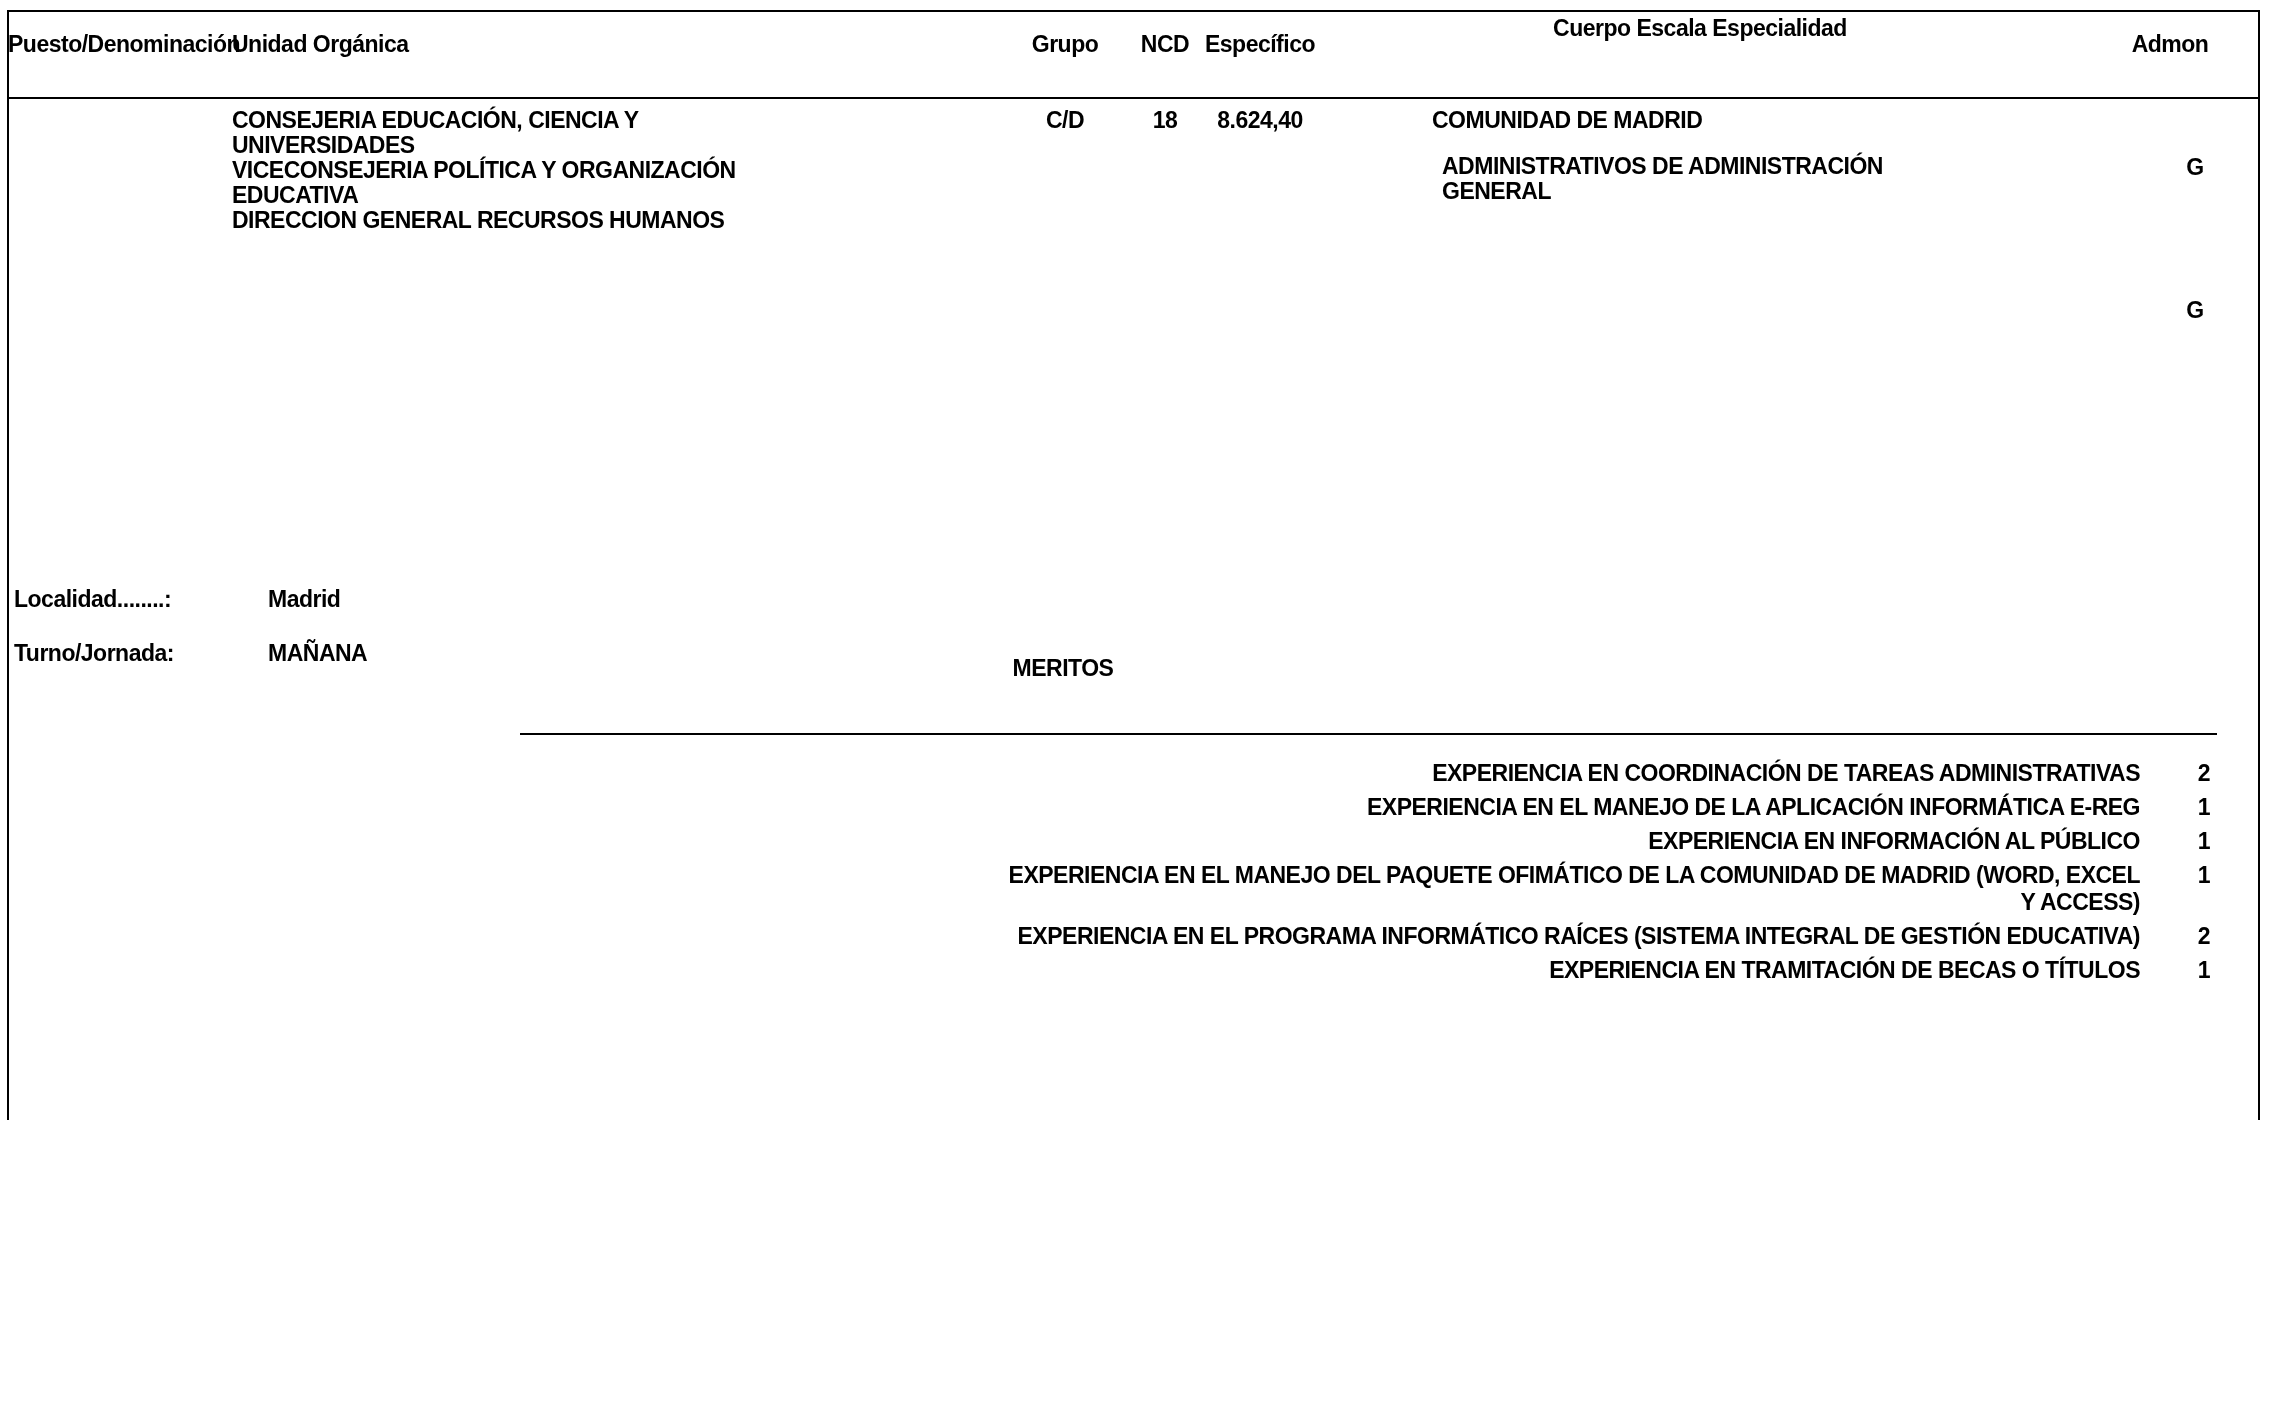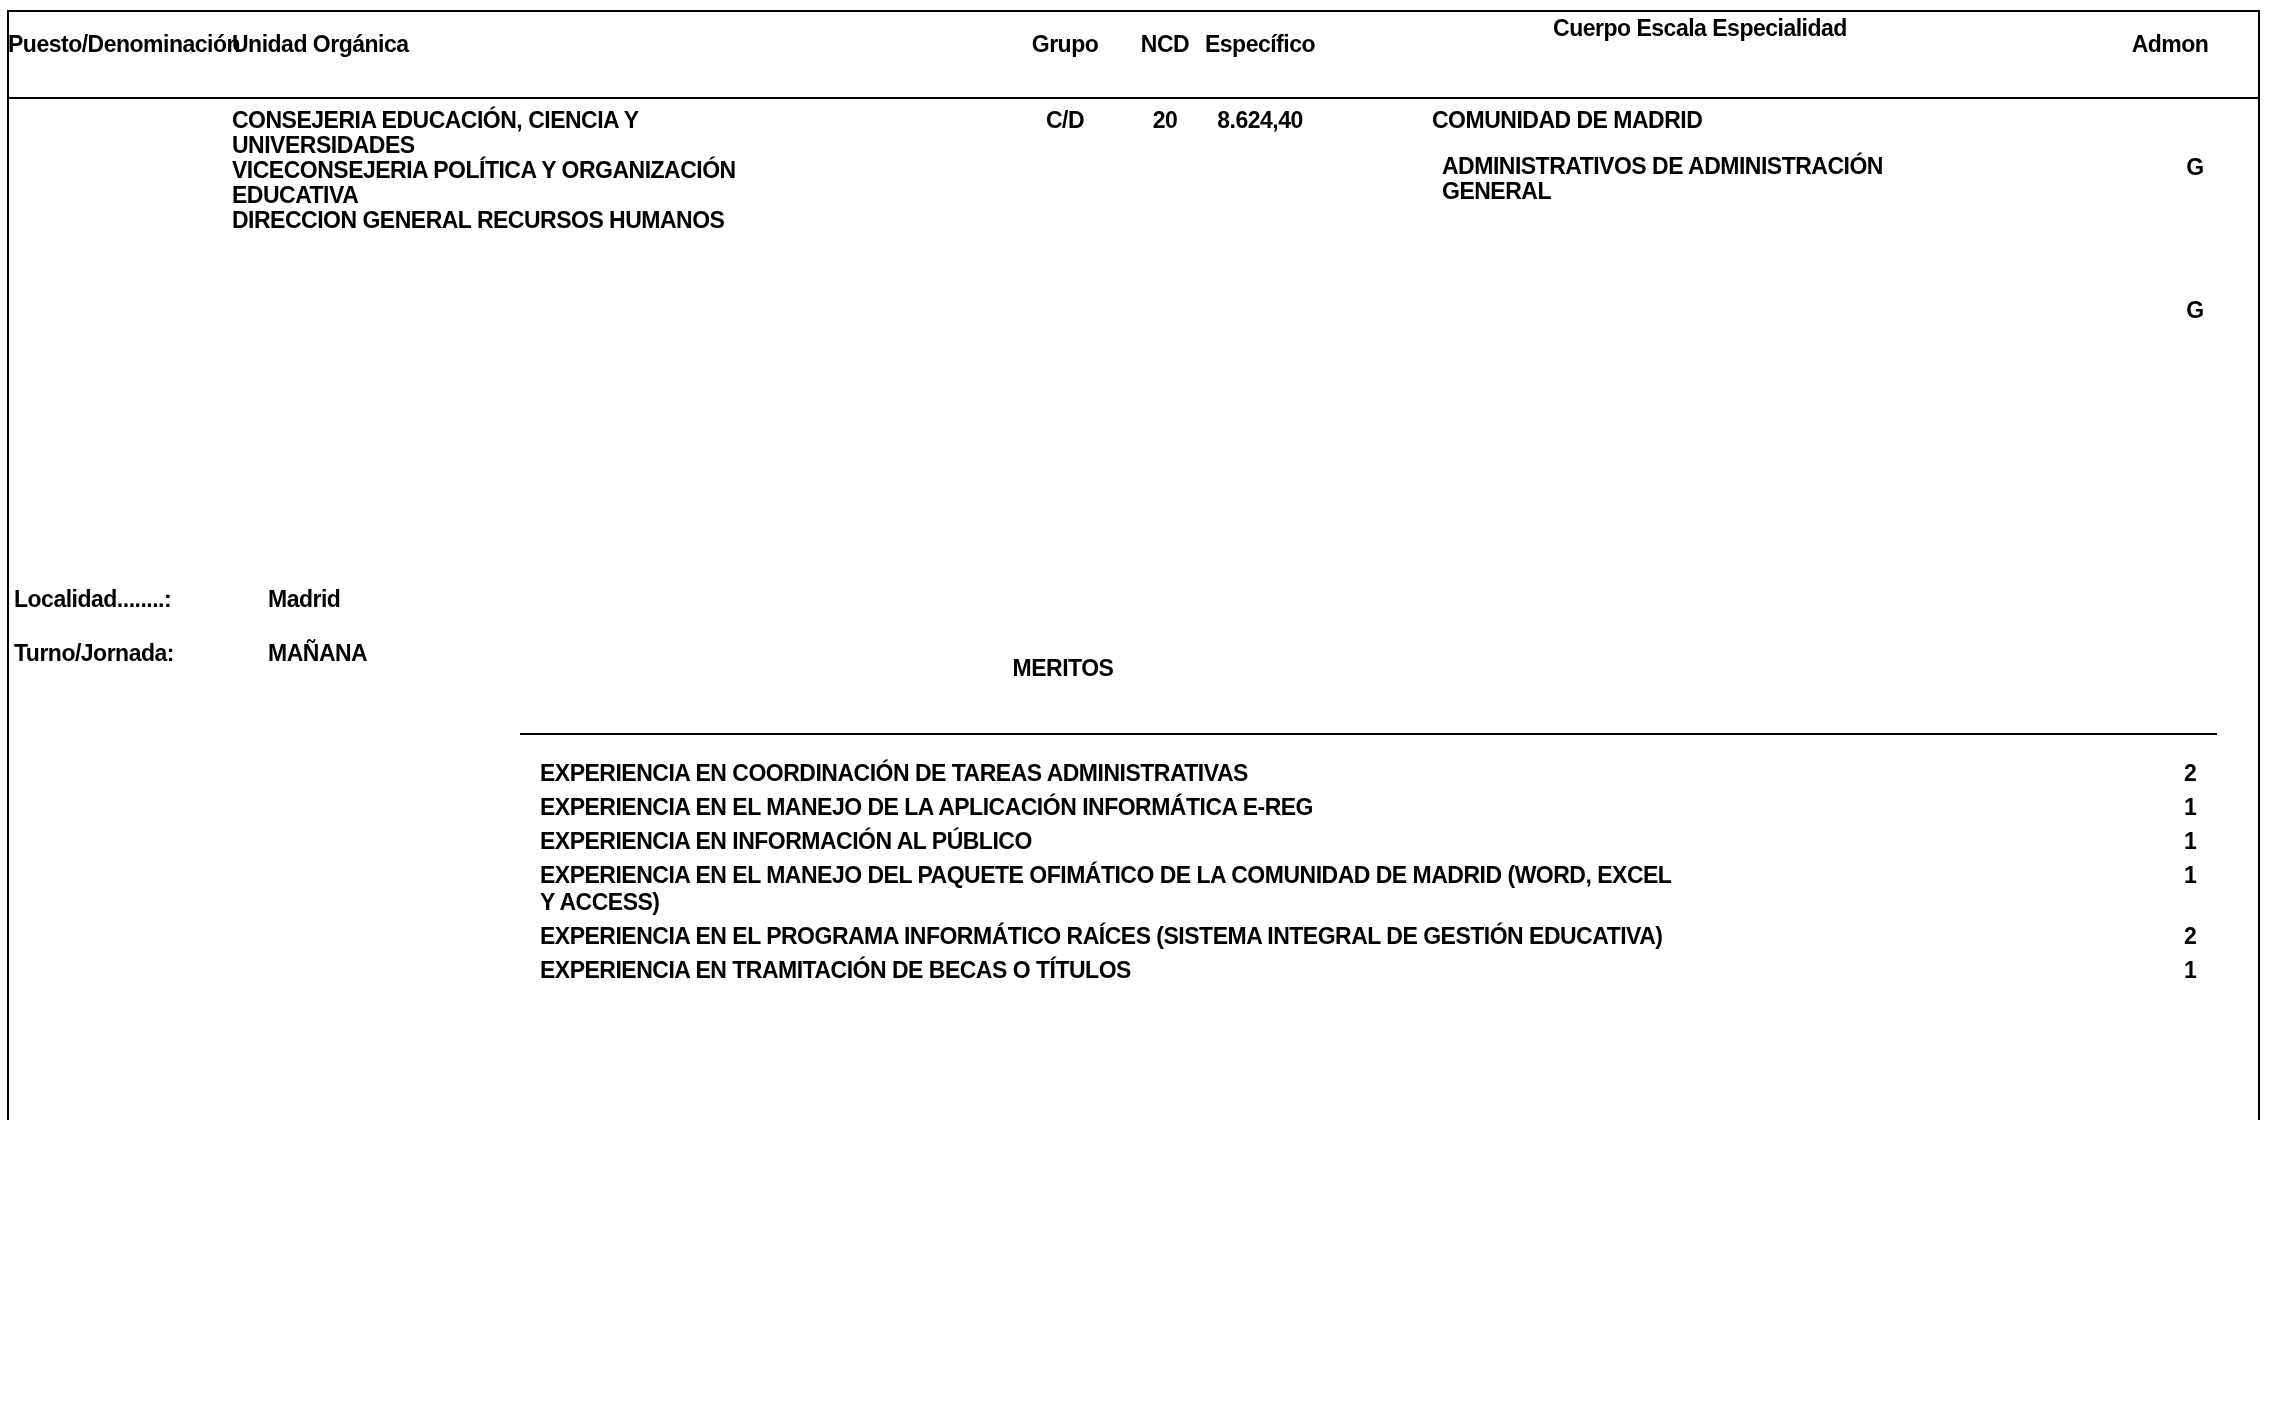--- a/index.html
+++ b/index.html
@@ -21,21 +21,21 @@
     width: 2249px; height: 1391px;
     border: 2px solid #000000;
   }
   .hline { position: absolute; height: 2px; background: #000000; }
   .abs { position: absolute; white-space: nowrap; }
   .multiline { white-space: pre-line; line-height: 25px; }
   .center { text-align: center; }
   .hdr { line-height: 27px; }
   
   .merits-list { position: absolute; left: 540px; top: 760px; width: 1670px; }
-  .merit-row { position: relative; margin-bottom: 7px; min-height: 27px; }
+  .merit-row { position: relative; margin-bottom: 7px; min-height: 27px; text-align: right; }
   .merit-text { margin-right: 70px; line-height: 27px; white-space: pre-line; }
   .merit-points { position: absolute; right: 0; top: 0; width: 26px; line-height: 27px; }
 </style>
 </head>
 <body>
 
 <div class="page">
 
   <div class="frame"></div>
   <div class="hline" style="left:7px; top:97px; width:2253px;"></div>
@@ -49,21 +49,21 @@
     <div class="hdr">Cuerpo  Escala  Especialidad</div>
   </div>
   <div class="abs center" style="left:2100px; top:31px; width:140px;">Admon</div>
 
   <div class="abs multiline" style="left:232px; top:108px;">CONSEJERIA EDUCACIÓN, CIENCIA Y
 UNIVERSIDADES
 VICECONSEJERIA POLÍTICA Y ORGANIZACIÓN
 EDUCATIVA
 DIRECCION GENERAL RECURSOS HUMANOS</div>
   <div class="abs center" style="left:1000px; top:107px; width:130px;">C/D</div>
-  <div class="abs center" style="left:1115px; top:107px; width:100px;">20</div>
+  <div class="abs center" style="left:1115px; top:107px; width:100px;">18</div>
   <div class="abs center" style="left:1180px; top:107px; width:160px;">8.624,40</div>
   <div class="abs" style="left:1432px; top:107px;">COMUNIDAD DE MADRID</div>
 
   <div class="abs multiline" style="left:1442px; top:154px; width:600px; white-space:pre-line;">ADMINISTRATIVOS DE ADMINISTRACIÓN
 GENERAL</div>
   <div class="abs center" style="left:2170px; top:154px; width:50px;">G</div>
 
   <div class="abs center" style="left:2170px; top:297px; width:50px;">G</div>
 
   <div class="abs" style="left:14px; top:586px;">Localidad........:</div>

